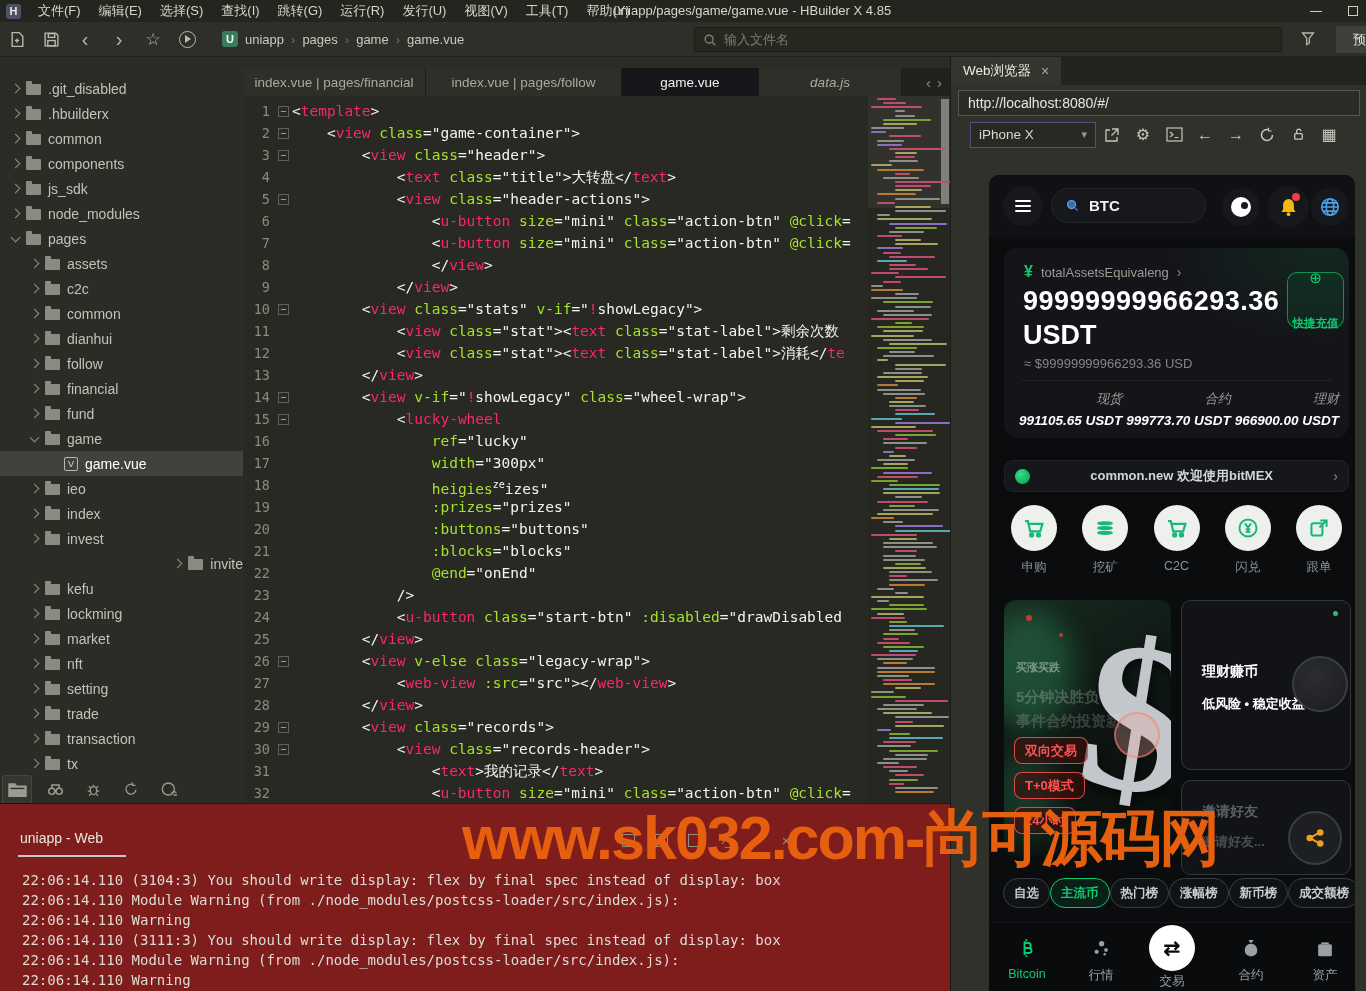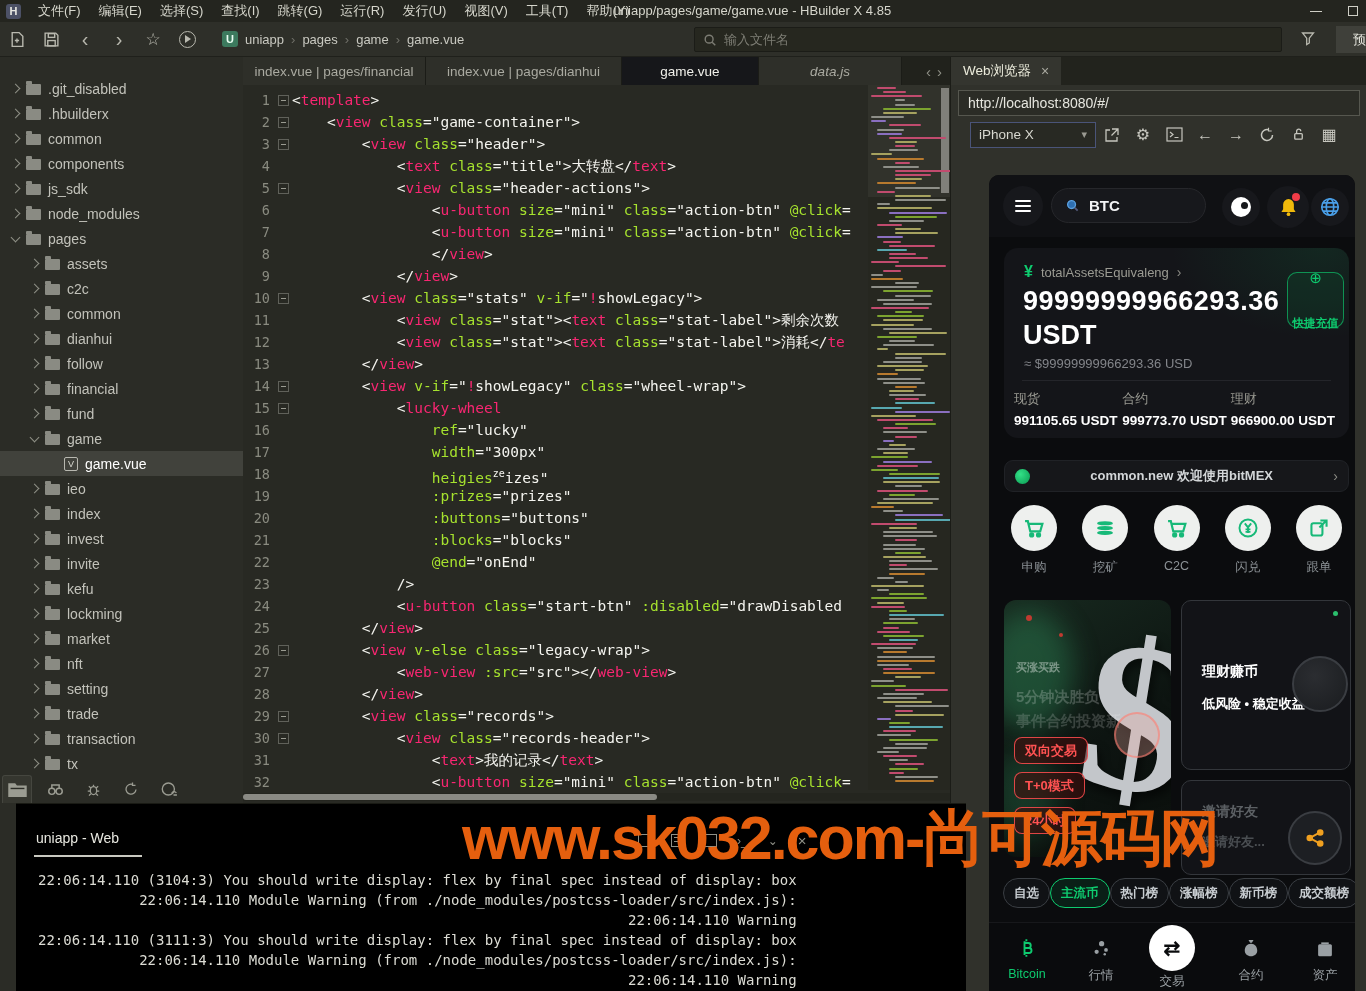--- a/index.html
+++ b/index.html
@@ -45,21 +45,21 @@
   .chev.open{transform:rotate(45deg);margin-top:-3px;}
   .chev.none{border:none;}
   .fico{width:15px;height:11px;background:#8a8b83;border-radius:1px;position:relative;flex:none;margin-top:2px;}
   .fico:before{content:"";position:absolute;left:0;top:-3px;width:6px;height:3px;background:#8a8b83;border-radius:1px 1px 0 0;}
   .vico{width:14px;height:14px;border:1.4px solid #b8b8b0;border-radius:2px;color:#d8d8d0;font-size:9px;
         display:flex;align-items:center;justify-content:center;flex:none;}
   .activity{position:absolute;left:0;top:718px;width:243px;height:28px;display:flex;align-items:flex-end;gap:8px;padding-left:2px;}
   .act-ic{width:30px;height:28px;display:flex;align-items:center;justify-content:center;color:#9b9c92;}
   .act-ic.active{background:#35362f;border:1px solid #45463f;border-bottom:none;border-radius:3px 3px 0 0;}
   
-  .editor{position:absolute;left:243px;top:57px;width:707px;height:746px;background:#282923;}
+  .editor{position:absolute;left:243px;top:68px;width:707px;height:746px;background:#282923;}
   .tabbar{position:absolute;left:0;top:0;width:707px;height:28px;background:#21221c;display:flex;}
   .tab{height:28px;display:flex;align-items:center;justify-content:center;padding:0 14px;background:#2e2f29;
        border-right:1px solid #1b1c17;color:#aaaaa1;font-size:13.5px;white-space:nowrap;}
   .tab.active{background:#16171a;color:#f0f0ea;}
   .tab.italic{font-style:italic;}
   .tab-arrows{margin-left:auto;display:flex;align-items:center;gap:6px;color:#8f9086;padding-right:8px;font-size:15px;}
   .codearea{position:absolute;left:0;top:28px;width:707px;height:705px;overflow:hidden;padding-top:4px;}
   .cl{height:22px;line-height:22px;display:flex;font-family:"DejaVu Sans Mono",monospace;font-size:14.5px;}
   .ln{width:34px;text-align:right;color:#8a8b80;flex:none;padding-right:7px;font-size:13.5px;}
   .fold{width:15px;flex:none;position:relative;}
@@ -102,21 +102,21 @@
   .assets{position:absolute;left:15px;top:73px;width:345px;height:190px;border-radius:14px;background:#141519;
           background:radial-gradient(150px 90px at 92% 0%,rgba(14,150,80,.14),rgba(0,0,0,0)) #141519;}
   .as-row1{position:absolute;left:20px;top:15px;display:flex;align-items:center;gap:8px;color:#9b9b93;font-size:13px;}
   .yen-g{color:#0ecb6f;font-weight:bold;font-size:16px;}
   .as-chev{color:#8b8b84;font-size:14px;}
   .as-amount{position:absolute;left:19px;top:38px;font-size:27px;font-weight:800;color:#fff;letter-spacing:.5px;}
   .as-cur{position:absolute;left:19px;top:72px;font-size:27px;font-weight:800;color:#fff;}
   .as-approx{position:absolute;left:20px;top:108px;font-size:13px;color:#83858a;}
   .as-div{position:absolute;left:18px;top:132px;width:309px;height:1px;background:#24252a;}
   .as-cols{position:absolute;left:10px;top:142px;width:325px;display:flex;}
-  .as-col{flex:1;text-align:left;}
+  .as-col{flex:1;text-align:right;font-style:italic;}
   .as-col .lb{color:#9b9b93;font-size:13px;margin-bottom:5px;}
   .as-col .vl{color:#fff;font-weight:bold;font-size:13.5px;white-space:nowrap;}
   .recharge{position:absolute;left:283px;top:24px;width:57px;height:56px;border-radius:10px;border:1px solid rgba(14,203,111,.65);
             background:rgba(14,160,80,.10);display:flex;flex-direction:column;align-items:center;justify-content:center;gap:3px;}
   .recharge .plus{color:#0ecb6f;font-size:15px;line-height:1;}
   .recharge .lbl{color:#0ecb6f;font-size:11.5px;font-weight:bold;white-space:nowrap;margin-top:28px;}
   .notice{position:absolute;left:15px;top:285px;width:345px;height:32px;border-radius:9px;background:#16171a;
           border:1px solid #202226;display:flex;align-items:center;padding:0 10px;}
   .notice .dot{width:15px;height:15px;border-radius:50%;background:radial-gradient(circle at 35% 35%,#33e087,#0a9a52);}
   .notice .ntext{flex:1;text-align:center;color:#d3d6d8;font-weight:600;font-size:13px;}
@@ -150,21 +150,21 @@
   .mtab{height:30px;border-radius:15px;border:1px solid #3a3e43;color:#c8cdd1;font-size:12.5px;font-weight:600;
         display:flex;align-items:center;padding:0 10px;background:#101215;white-space:nowrap;}
   .mtab.active{border-color:#0ecb6f;color:#0ecb6f;background:rgba(14,203,111,.10);}
   .ph-nav{position:absolute;left:0;top:747px;width:366px;height:69px;background:#0a0b0d;border-top:1px solid #17181b;}
   .nav-item{position:absolute;top:15px;width:66px;display:flex;flex-direction:column;align-items:center;gap:6px;color:#9aa0a4;}
   .nav-item .nlbl{font-size:12.5px;}
   .nav-item.active{color:#0ecb6f;}
   .nav-center{position:absolute;top:2px;width:46px;height:46px;border-radius:50%;background:#fff;color:#0a0b0d;
               display:flex;align-items:center;justify-content:center;font-size:20px;font-weight:bold;}
   
-  .console{position:absolute;left:16px;top:803px;width:950px;height:188px;background:#000000;border-top:1px solid #191a14;text-align:right;}
+  .console{position:absolute;left:0;top:803px;width:950px;height:188px;background:#7f1d1d;border-top:1px solid #191a14;}
   .con-tab{position:absolute;left:20px;top:26px;color:#e8e8e0;font-size:14px;}
   .con-underline{position:absolute;left:18px;top:51px;width:108px;height:1.5px;background:#c9c9c0;}
   .con-icons{position:absolute;left:622px;top:28px;display:flex;gap:20px;align-items:center;color:#8f9086;}
   .cibox{width:13px;height:13px;border:1.3px solid #8f9086;display:inline-block;}
   .cibox.lines{background:repeating-linear-gradient(#8f9086 0 1px,transparent 1px 4px) content-box;padding:2px;}
   .con-body{position:absolute;left:22px;top:66px;font-family:"DejaVu Sans Mono",monospace;font-size:14px;color:#dcdcd4;}
   .conline{height:20px;line-height:20px;white-space:pre;}
   
   .watermark{position:absolute;left:462px;top:798px;z-index:60;font-size:61px;font-weight:800;color:#e55f0e;
              white-space:nowrap;letter-spacing:-2px;font-family:"Liberation Sans",sans-serif;}
@@ -333,21 +333,21 @@
         <div class="trow" style="padding-left: 31px;">
           <span class="chev"></span>
           <span class="fico"></span>
           <span>index</span>
         </div>
         <div class="trow" style="padding-left: 31px;">
           <span class="chev"></span>
           <span class="fico"></span>
           <span>invest</span>
         </div>
-        <div class="trow" style="padding-left: 31px;">
+        <div class="trow" style="padding-left: 31px; justify-content: flex-end;">
           <span class="chev"></span>
           <span class="fico"></span>
           <span>invite</span>
         </div>
         <div class="trow" style="padding-left: 31px;">
           <span class="chev"></span>
           <span class="fico"></span>
           <span>kefu</span>
         </div>
         <div class="trow" style="padding-left: 31px;">
@@ -417,21 +417,21 @@
             <circle cx="7" cy="7" r="5.3"></circle>
             <path d="M10 10.5c.8-1.6 3-1.7 4 0M11.5 12.2h3"></path>
           </svg>
         </span>
       </div>
   </div>
 
   <div class="editor">
     <div class="tabbar" id="tabbar">
         <div class="tab" style="width: 183px;">index.vue | pages/financial</div>
-        <div class="tab" style="width: 196px;">index.vue | pages/dianhui</div>
+        <div class="tab" style="width: 196px;">index.vue | pages/follow</div>
         <div class="tab active" style="width: 137px;">game.vue</div>
         <div class="tab italic" style="width: 143px;">data.js</div>
         <div class="tab-arrows">
           <span>‹</span>
           <span>›</span>
         </div>
       </div>
     <div class="codearea" id="codearea">
         <div class="cl">
           <span class="ln">1</span>

